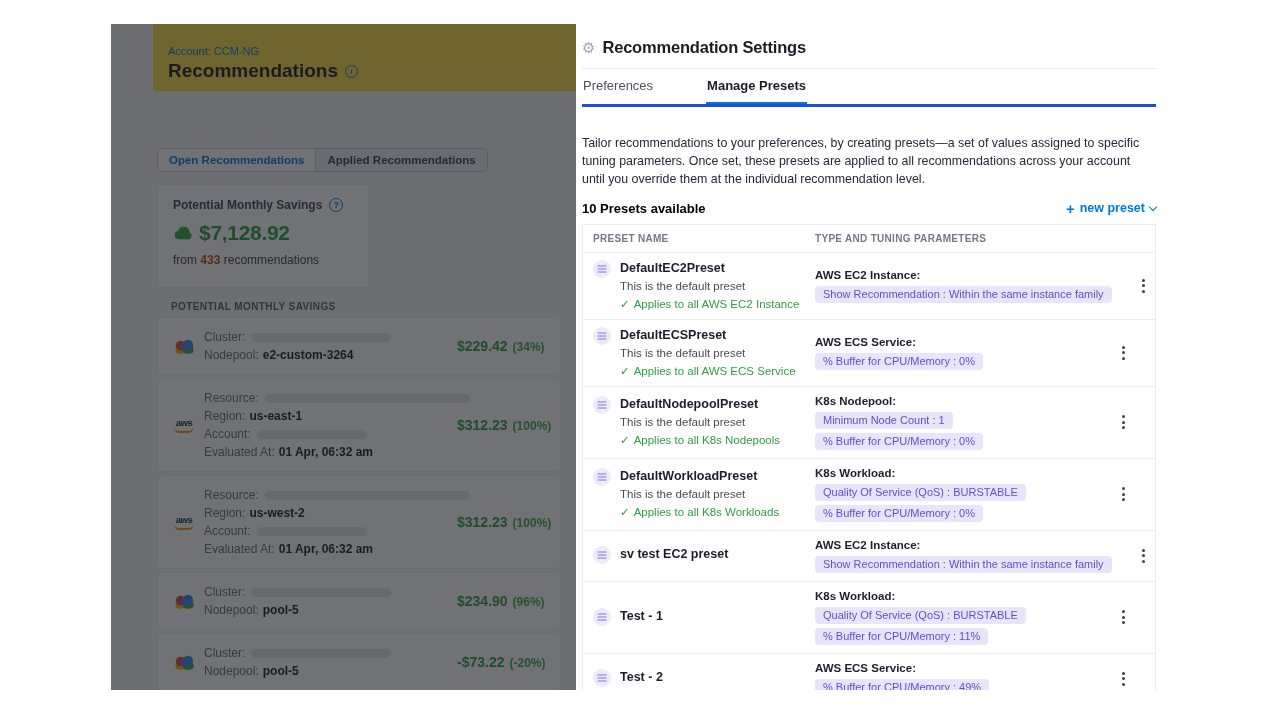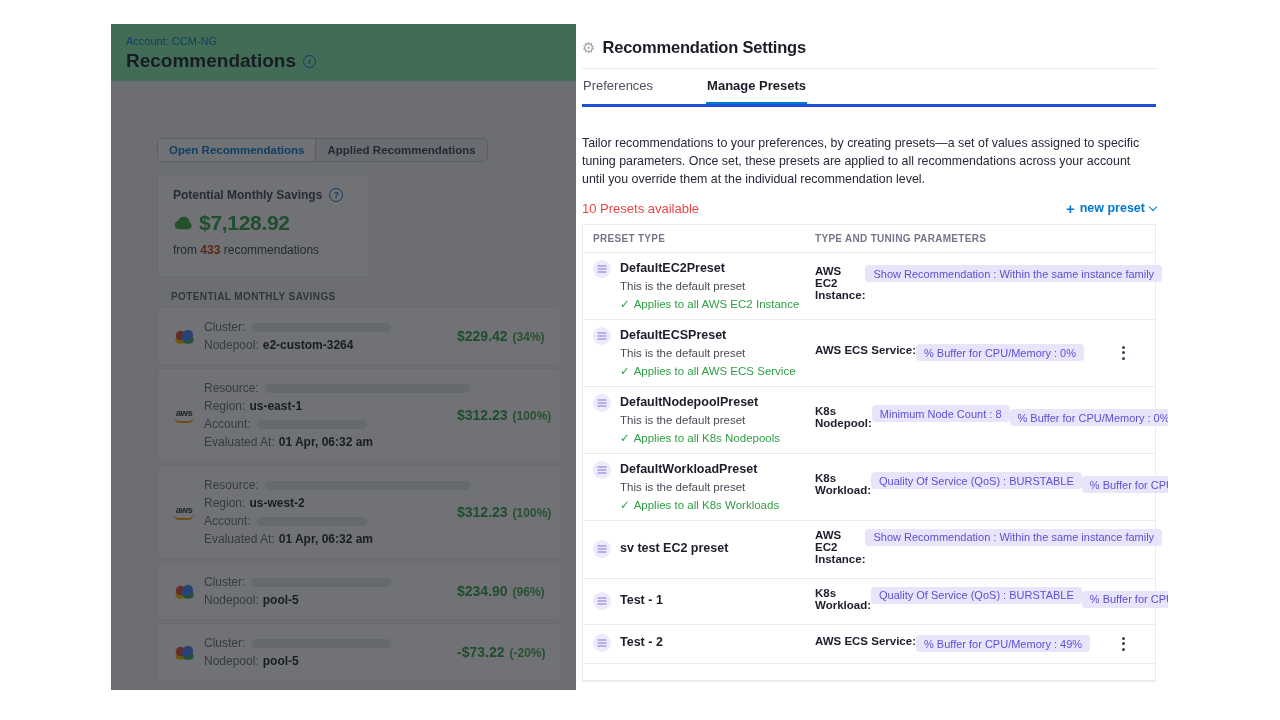--- a/index.html
+++ b/index.html
@@ -2,21 +2,21 @@
 <html><head>
 <meta charset="utf-8">
 <style>
   * { margin:0; padding:0; box-sizing:border-box; }
   html,body { width:1280px; height:720px; background:#fff; font-family:"Liberation Sans","DejaVu Sans",sans-serif; }
   .page { position:relative; width:1280px; height:720px; background:#fff; overflow:hidden; }
   .app { position:absolute; left:111px; top:24px; width:1057px; height:666px; overflow:hidden; }
 
   
   .left-panel { position:absolute; left:0; top:0; width:465px; height:666px; background:#f4f5f8; overflow:hidden; }
-  .lp-header { background:#86efac; padding:7px 15px 9px; border-bottom:1px solid #ededf1; }
+  .lp-header { background:#fde047; padding:17px 15px 9px; border-bottom:1px solid #ededf1;margin-left:42px; }
   .account-link { display:inline-block; font-size:11px; color:#0278d5; text-decoration:none; margin-bottom:3px; }
   .lp-title-row { display:flex; align-items:center; gap:7px; }
   .lp-title-row h1 { font-size:19px; font-weight:bold; color:#1b1b28; }
   .info-icon { width:13px; height:13px; border:1.4px solid #0278d5; border-radius:50%; color:#0278d5;
     font-size:8px; font-weight:bold; display:inline-flex; align-items:center; justify-content:center; font-style:italic; }
   .lp-body { padding:0 15px;margin-left:31px; }
   .seg-tabs { display:inline-flex; margin-top:56px; border:1px solid #c9ccd4; border-radius:5px; overflow:hidden; background:#eef0f3; }
   .seg { border:none; background:transparent; font-family:inherit; font-size:11.5px; font-weight:bold; color:#3c3e4a;
     padding:5px 11px; cursor:pointer; }
   .seg.active { background:#fff; color:#0278d5; border-right:1px solid #c9ccd4; }
@@ -53,42 +53,42 @@
   .drawer { position:absolute; left:465px; top:0; width:592px; height:666px; background:#fff; padding:8px 12px 0 6px; z-index:30; }
   .drawer-title-row { display:flex; align-items:center; gap:7px; padding:6px 0 11px; border-bottom:1px solid #e9e9ef; }
   .gear { font-size:15px; color:#a2a3b0; line-height:1; }
   .drawer-title-row h2 { font-size:16.5px; font-weight:bold; color:#1c1c28; letter-spacing:-0.2px; }
   .drawer-tabs { display:flex; gap:52px; border-bottom:3px solid #1d4ed8; }
   .dtab { border:none; background:none; font-family:inherit; font-size:13px; color:#4f5162; padding:9px 1px;
     cursor:pointer; border-bottom:2px solid transparent; }
   .dtab.active { font-weight:bold; color:#1c1c28; border-bottom-color:#0278d5; }
   .desc { margin-top:28px; font-size:12.4px; line-height:1.45; color:#26273a; }
   .presets-toolbar { display:flex; align-items:center; justify-content:space-between; margin:12px 0 8px; }
-  .presets-count { font-size:13px; font-weight:normal; color:#ef4444; }
+  .presets-count { font-size:13px; font-weight:bold; color:#000000; }
   .new-preset { display:inline-flex; align-items:center; gap:5px; border:none; background:none; font-family:inherit;
     color:#0278d5; font-size:12.5px; font-weight:bold; cursor:pointer; }
   .plus { font-size:15px; font-weight:bold; line-height:1; }
   .chev { width:6px; height:6px; border-right:1.6px solid #0278d5; border-bottom:1.6px solid #0278d5;
     transform:rotate(45deg); margin-top:-3px; }
   .preset-table { border:1px solid #ebecf1; }
   .pt-header, .p-row { display:grid; grid-template-columns:222px 1fr 64px; padding:8px 0 8px 10px; border-bottom:1px solid #ebecf1; }
   .pt-header span { font-size:10px; font-weight:bold; color:#75768a; letter-spacing:.3px; }
   .p-row { align-items:center; padding-top:8px; padding-bottom:8px; }
   .p-name-cell { display:flex; gap:9px; align-items:flex-start; padding-right:10px; }
   .drag-handle { width:18px; height:18px; flex:none; border-radius:50%; background:#eceafb; display:flex;
     align-items:center; justify-content:center; margin-top:-1px; cursor:grab; }
   .p-name { font-size:12.5px; font-weight:bold; color:#1d1d2c; line-height:15px; }
   .p-desc { font-size:11.5px; color:#4a4b57; margin-top:4px; line-height:13px; }
   .p-applies { font-size:11.5px; color:#2f9e44; margin-top:5px; line-height:13px; }
   .p-applies .tick { font-weight:bold; margin-right:4px; }
   .p-type-label { font-size:11.5px; font-weight:bold; color:#1d1d2c; margin-bottom:5px; }
   .chip { display:inline-block; background:#e8e5fb; color:#5b50d6; font-size:11px; padding:2.5px 8px;
     border-radius:4px; white-space:nowrap; margin-top:4px; }
   .chip:first-of-type { margin-top:0; }
-  .chip-stack { display:flex; align-items:flex-start; }
+  .chip-stack { display:flex; flex-direction:column; align-items:flex-start; }
   .kebab { justify-self:center; display:flex; flex-direction:column; gap:2.5px; background:none; border:none;
     padding:4px 6px; cursor:pointer; }
   .kebab i { width:3px; height:3px; border-radius:50%; background:#3c3f52; }
 </style>
 </head>
 <body>
 
 <div class="page">
   <div class="app">
 
@@ -220,21 +220,21 @@
       <div class="presets-toolbar">
         <span class="presets-count">10 Presets available</span>
         <button class="new-preset">
           <span class="plus">+</span>
           <span>new preset</span>
           <span class="chev"></span>
         </button>
       </div>
       <div class="preset-table">
         <div class="pt-header">
-          <span>PRESET TYPE</span>
+          <span>PRESET NAME</span>
           <span>TYPE AND TUNING PARAMETERS</span>
           <span></span>
         </div>
         <div id="preset-rows">
             <div class="p-row">
               <div class="p-name-cell">
                 <span class="drag-handle">
                   <svg width="10" height="8" viewBox="0 0 10 8">
                     <g stroke="#7f76d8" stroke-width="1.2" stroke-linecap="round">
                       <line x1="1" y1="1" x2="9" y2="1"></line>
@@ -298,21 +298,21 @@
                   </svg>
                 </span>
                 <div>
                   <div class="p-name">DefaultNodepoolPreset</div>
                   <div class="p-desc">This is the default preset</div>
                   <div class="p-applies"><span class="tick">✓</span>Applies to all K8s Nodepools</div>
                 </div>
               </div>
               <div class="chip-stack">
                 <div class="p-type-label">K8s Nodepool:</div>
-                <span class="chip">Minimum Node Count : 8</span>
+                <span class="chip">Minimum Node Count : 1</span>
                 <span class="chip">% Buffer for CPU/Memory : 0%</span>
               </div>
               <button class="kebab">
                 <i></i>
                 <i></i>
                 <i></i>
               </button>
             </div>
             <div class="p-row">
               <div class="p-name-cell">

